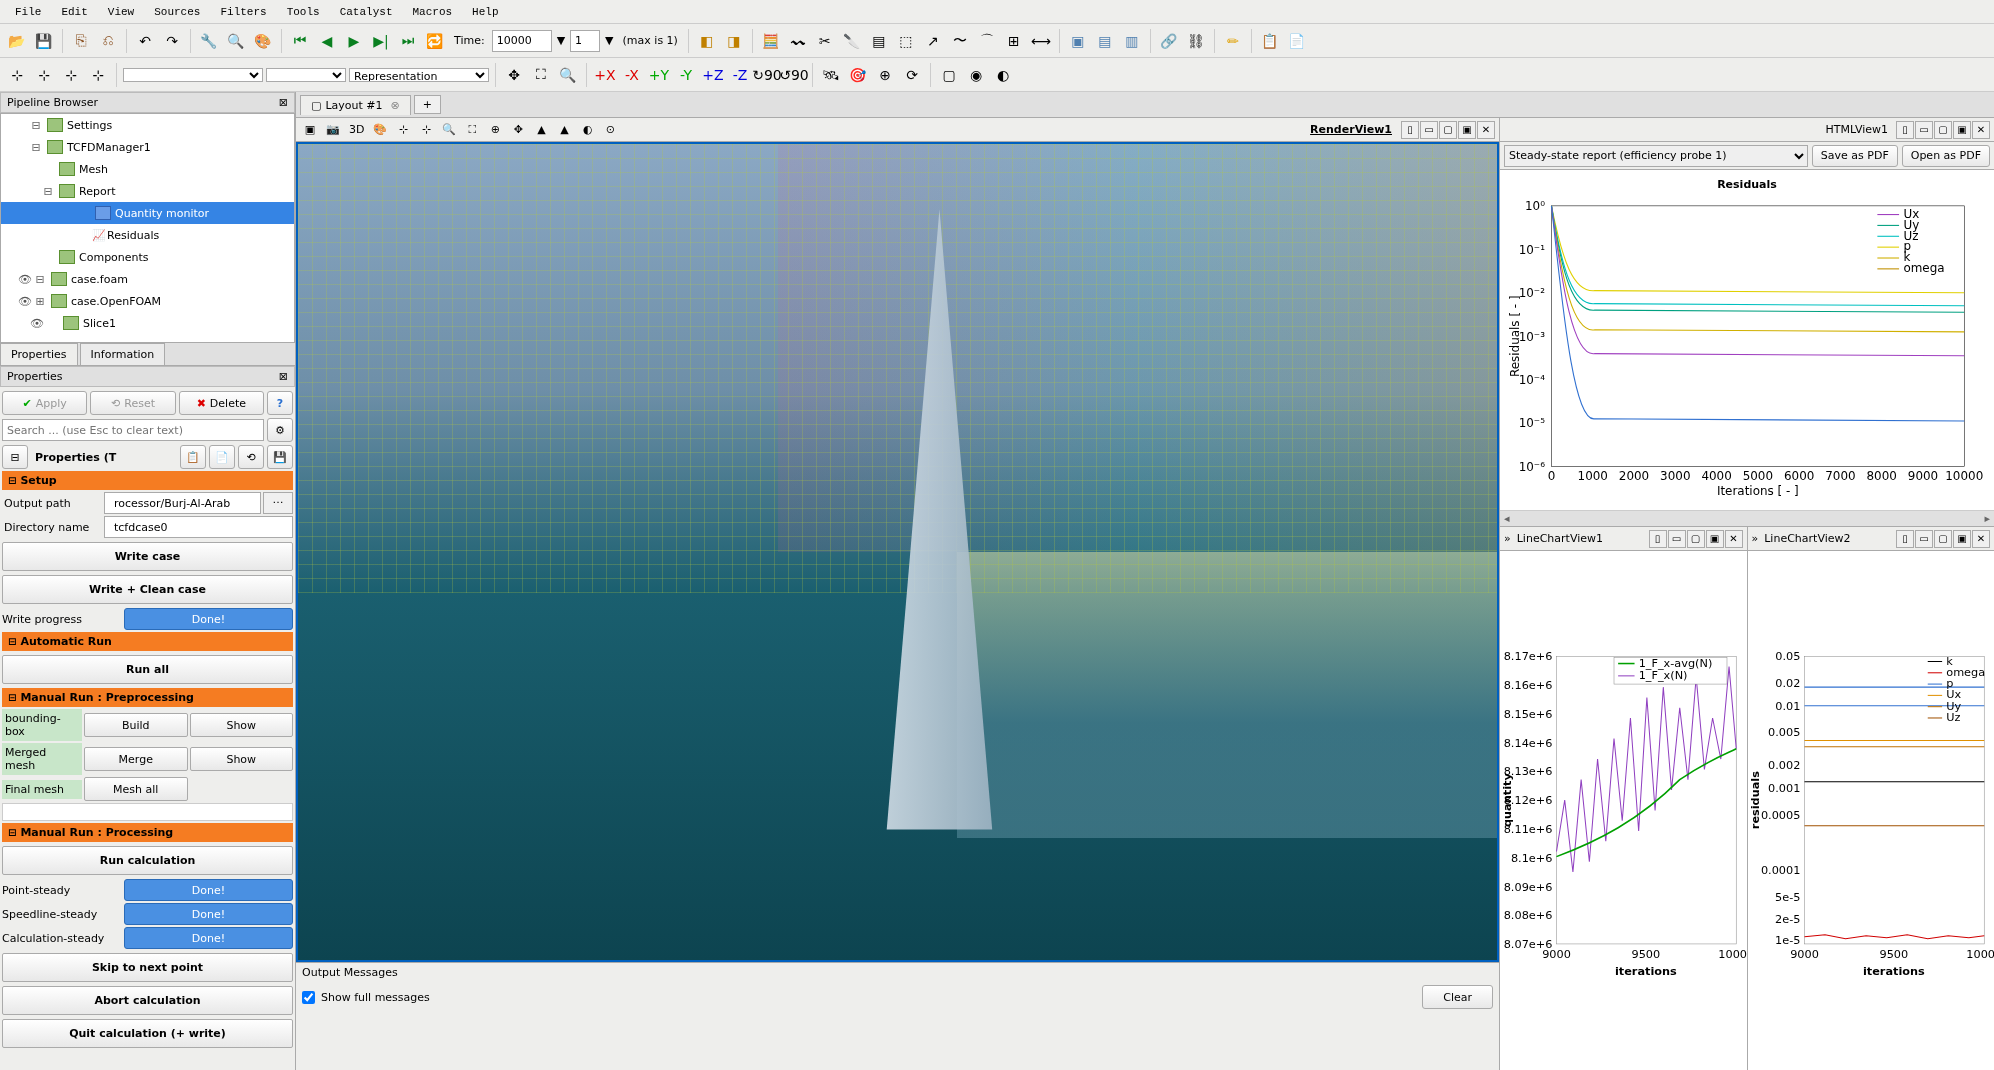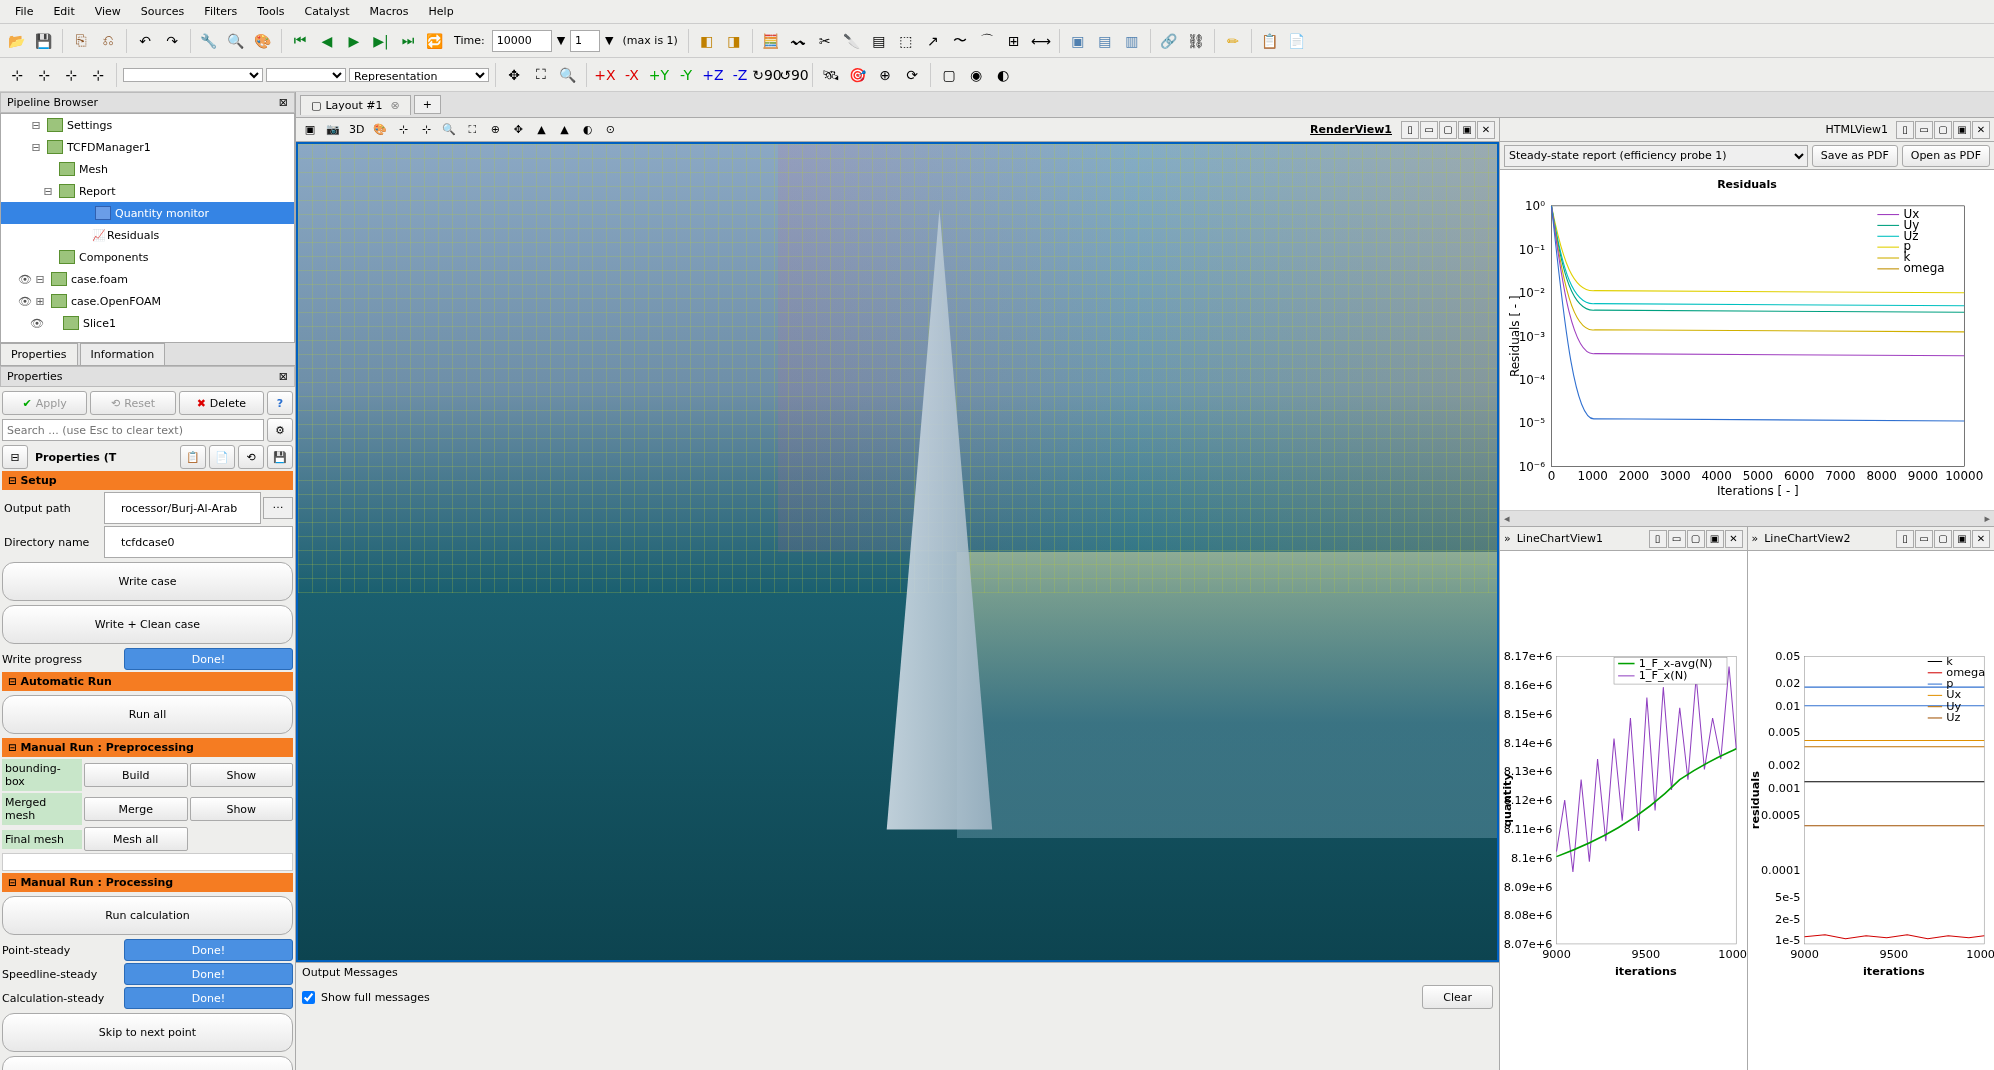--- a/index.html
+++ b/index.html
@@ -1,20 +1,20 @@
 <!DOCTYPE html>
 <html><head>
 <meta charset="utf-8">
 <style>
 * { margin: 0; padding: 0; box-sizing: border-box; font-family: "DejaVu Sans", Arial, sans-serif; font-size: 11px; }
 body { background: #e8e8e8; width: 1994px; height: 1070px; overflow: hidden; display: flex; flex-direction: column; }
 
 
 .menubar { height: 24px; background: #eeeeec; border-bottom: 1px solid #ccc; display: flex; align-items: center; padding: 0 5px; }
-.menubar span { padding: 3px 10px; cursor: pointer; }
+.menubar span { padding: 3px 10px; cursor: pointer; font-family: Liberation Mono, monospace; }
 
 
 .toolbar { height: 34px; background: #eeeeec; border-bottom: 1px solid #ccc; display: flex; align-items: center; padding: 2px 5px; gap: 3px; }
 .toolbar .sep { width: 1px; height: 24px; background: #ccc; margin: 0 3px; }
 .toolbar .tbtn { width: 24px; height: 24px; display: flex; align-items: center; justify-content: center; border: 1px solid transparent; border-radius: 2px; cursor: pointer; font-size: 14px; }
 .toolbar label { padding: 0 4px; }
 .toolbar input[type=text] { height: 22px; border: 1px solid #aaa; padding: 0 4px; background: white; }
 .toolbar select { height: 14px; border: 1px solid #aaa; background: white; }
 
 
@@ -49,24 +49,24 @@
 .prop-row button.icon-only { flex: 0 0 26px; }
 .prop-row button.disabled { color: #999; }
 .prop-row input { flex: 1; height: 22px; border: 1px solid #aaa; padding: 0 4px; }
 .prop-search { width: 100%; height: 24px; border: 1px solid #aaa; padding: 0 6px; margin: 2px 0; }
 
 .section-header { background: #f57c22; color: black; font-weight: bold; padding: 3px 6px; margin: 2px 0; display: flex; align-items: center; gap: 4px; }
 .section-header .toggle { font-size: 10px; }
 
 .prop-grid { display: grid; grid-template-columns: 100px 1fr 30px; gap: 2px; align-items: center; margin: 2px 0; }
 .prop-grid label { font-size: 11px; padding-left: 2px; }
-.prop-grid input { height: 32px; border: 1px solid #aaa; padding: 0 16px; width: 100%; }
+.prop-grid input { height: 22px; border: 1px solid #aaa; padding: 0 9px; width: 100%; }
 .prop-grid .dots { height: 22px; border: 1px solid #aaa; background: #f0f0f0; text-align: center; cursor: pointer; }
 
-.wide-btn { width: 100%; height: 39px; border: 1px solid #aaa; background: linear-gradient(#fff,#e8e8e8); border-radius: 12px; cursor: pointer; margin: 2px 0; }
+.wide-btn { width: 100%; height: 29px; border: 1px solid #aaa; background: linear-gradient(#fff,#e8e8e8); border-radius: 2px; cursor: pointer; margin: 2px 0; font-weight: bold; }
 .status-done { background: #4a90e2; color: white; border: 1px solid #2a6bb8; height: 22px; display: flex; align-items: center; justify-content: center; border-radius: 3px; }
 .status-done-small { background: #4a90e2; color: white; border: 1px solid #2a6bb8; height: 22px; display: flex; align-items: center; justify-content: center; border-radius: 3px; flex: 1; }
 
 .mesh-grid { display: grid; grid-template-columns: 80px 1fr 1fr; gap: 2px; align-items: center; }
 .mesh-grid .cell { padding: 3px; font-size: 11px; }
 .mesh-grid .cell.green { background: #c8e6c9; }
 .mesh-grid button { height: 24px; border: 1px solid #aaa; background: linear-gradient(#fff,#e8e8e8); border-radius: 2px; cursor: pointer; }
 
 .calc-grid { display: grid; grid-template-columns: 120px 1fr; gap: 2px; align-items: center; margin: 2px 0; }
 

